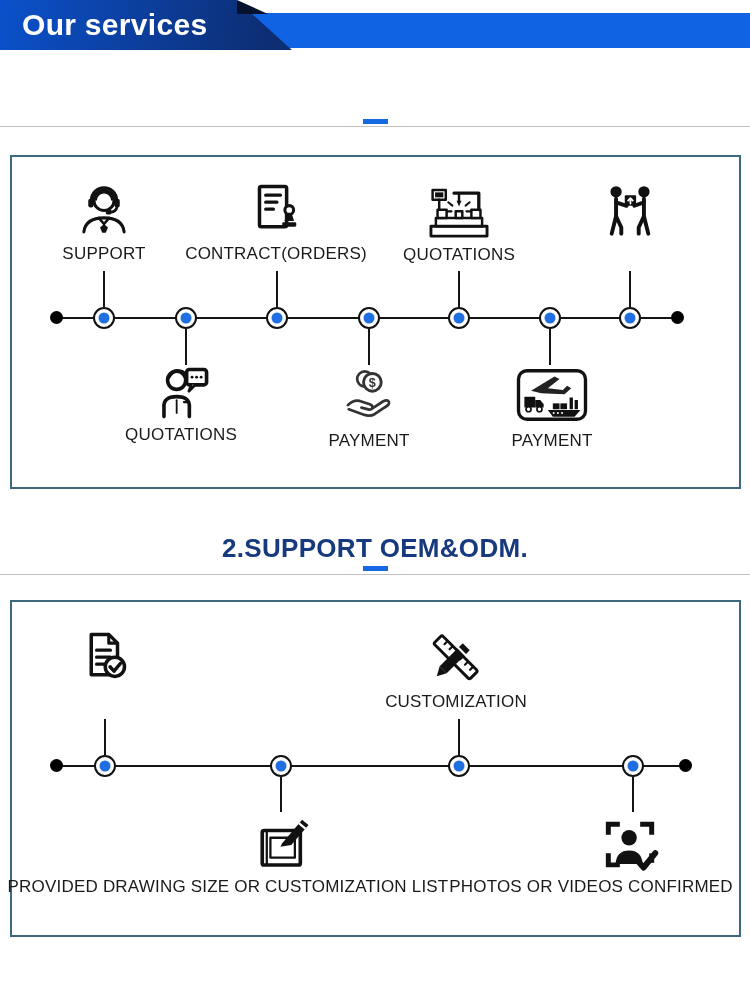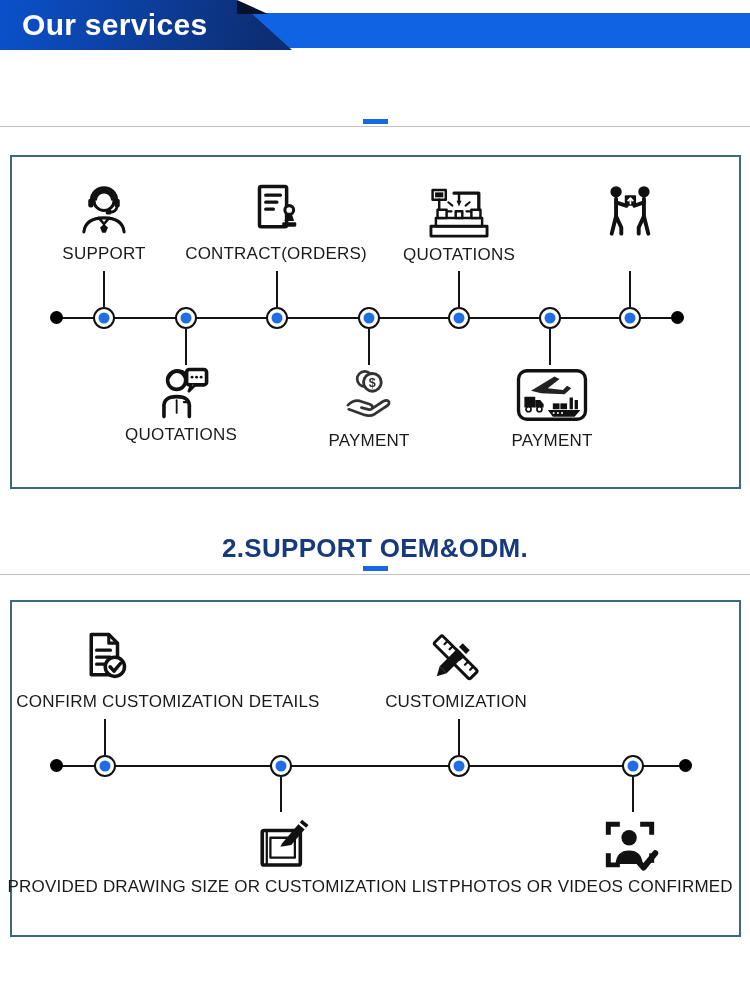--- a/index.html
+++ b/index.html
@@ -200,21 +200,20 @@
         <path d="M13 26 v5 M21 26 v5 M29 26 v5 M37 26 v5 M45 26 v5 M53 26 v5" stroke-width="2.4"></path>
       </g>
       <g transform="rotate(-45 32 32)">
         <rect x="12" y="26.5" width="36" height="11" fill="#111" stroke="none"></rect>
         <path d="M12 26.5 L2 32 L12 37.5 Z" fill="#111" stroke="none"></path>
         <path d="M41 27 V37" stroke="#fff" stroke-width="2.4"></path>
       </g>
     </svg>
   </span>
 
-  <div class="step-label" style="left:168px;top:692px;">CONFIRM CUSTOMIZATION DETAILS</div>
   <div class="step-label" style="left:456px;top:692px;">CUSTOMIZATION</div>
 
   <div class="vline" style="left:104px;top:719px;height:36px;"></div>
   <div class="vline" style="left:458px;top:719px;height:36px;"></div>
   <div class="hline" style="left:57px;top:765px;width:629px;"></div>
   <div class="end-dot" style="left:50px;top:759px;"></div>
   <div class="end-dot" style="left:679px;top:759px;"></div>
   <div class="node" style="left:94px;top:755px;"></div>
   <div class="node" style="left:270px;top:755px;"></div>
   <div class="node" style="left:448px;top:755px;"></div>

